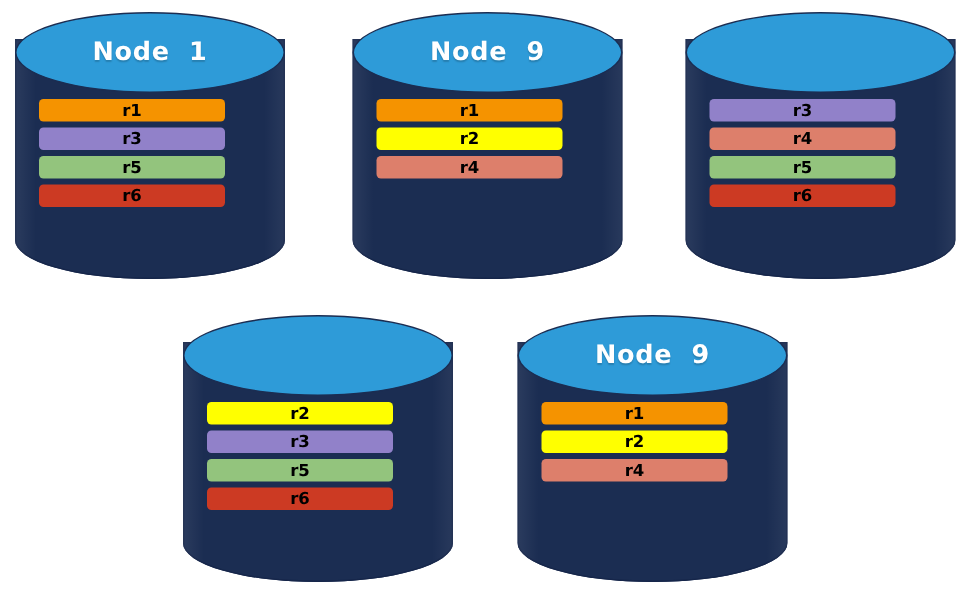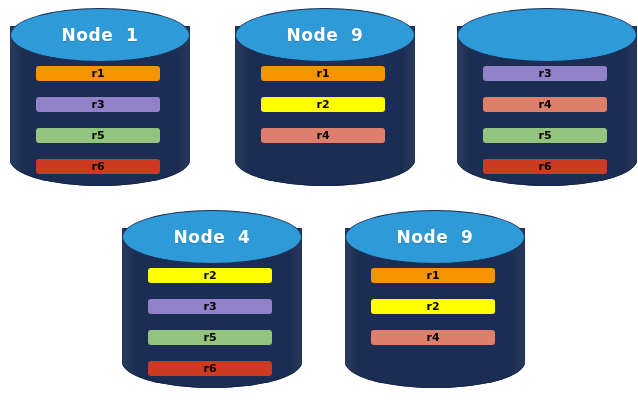--- a/index.html
+++ b/index.html
@@ -41,22 +41,22 @@
   .node-title{
     position:absolute;left:0;top:0;width:180px;height:54px;
     display:flex;align-items:center;justify-content:center;
     color:#ffffff;font-size:17px;font-weight:bold;
     letter-spacing:0.5px;
     text-shadow:0 1px 1px rgba(0,0,0,0.18);
     white-space:pre;
   }
 
   .records{
-    position:absolute;left:26px;top:58px;width:124px;
-    display:flex;flex-direction:column;gap:16px;
+    position:absolute;left:16px;top:58px;width:124px;
+    display:flex;flex-direction:column;gap:4px;
   }
   .rec{
     height:15px;border-radius:3px;
     display:flex;align-items:center;justify-content:center;
     font-size:11px;font-weight:bold;color:#000000;
     line-height:1;
   }
 </style>
 </head>
 <body>
@@ -93,21 +93,20 @@
         <div class="rec" style="background: rgb(145, 129, 201);">r3</div>
         <div class="rec" style="background: rgb(221, 127, 107);">r4</div>
         <div class="rec" style="background: rgb(147, 196, 125);">r5</div>
         <div class="rec" style="background: rgb(204, 58, 35);">r6</div>
       </div>
     </div>
     <div class="node" style="left: 122px; top: 210px;">
       <div class="cyl-body" style="background: rgb(27, 45, 82);"></div>
       <div class="cyl-shade"></div>
       <div class="cyl-top" style="background: rgb(46, 155, 216);"></div>
-      <div class="node-title">Node  4</div>
       <div class="records">
         <div class="rec" style="background: rgb(255, 255, 0);">r2</div>
         <div class="rec" style="background: rgb(145, 129, 201);">r3</div>
         <div class="rec" style="background: rgb(147, 196, 125);">r5</div>
         <div class="rec" style="background: rgb(204, 58, 35);">r6</div>
       </div>
     </div>
     <div class="node" style="left: 345px; top: 210px;">
       <div class="cyl-body" style="background: rgb(27, 45, 82);"></div>
       <div class="cyl-shade"></div>

